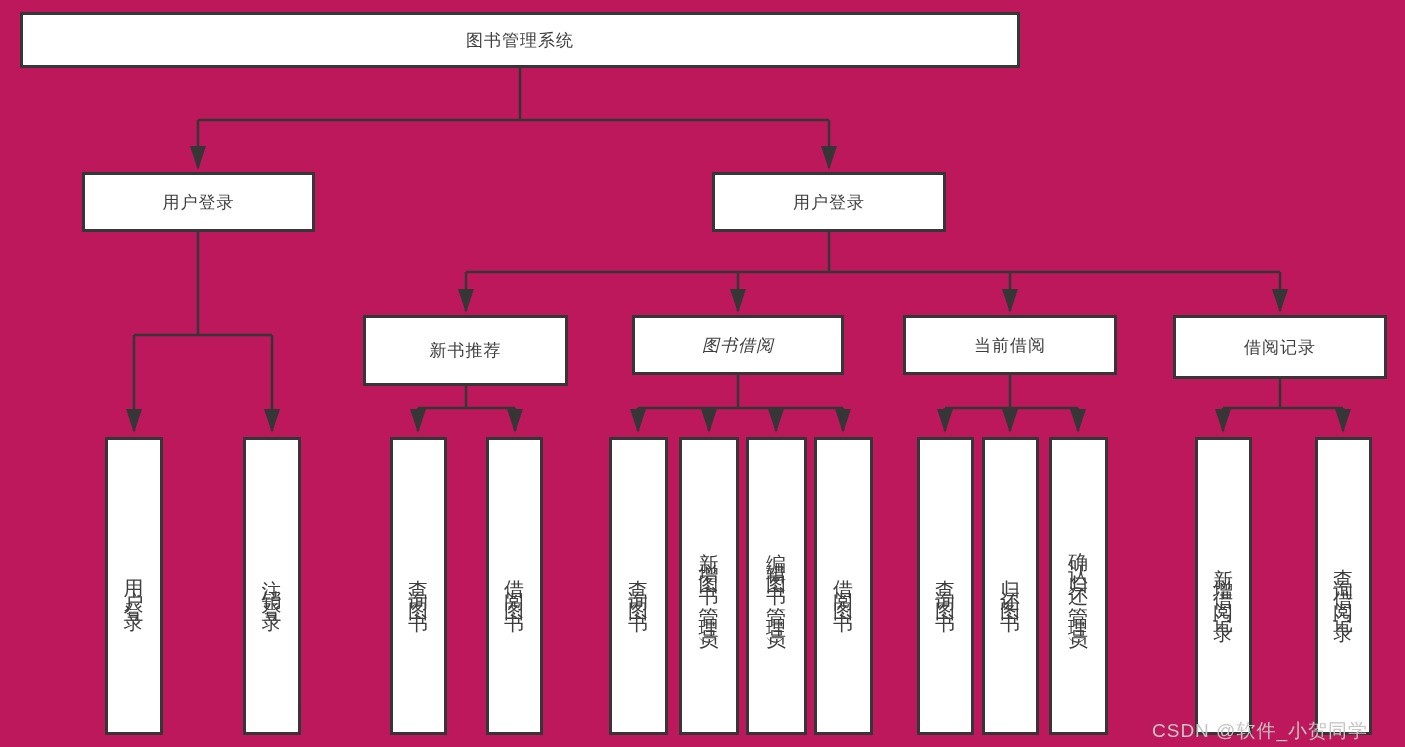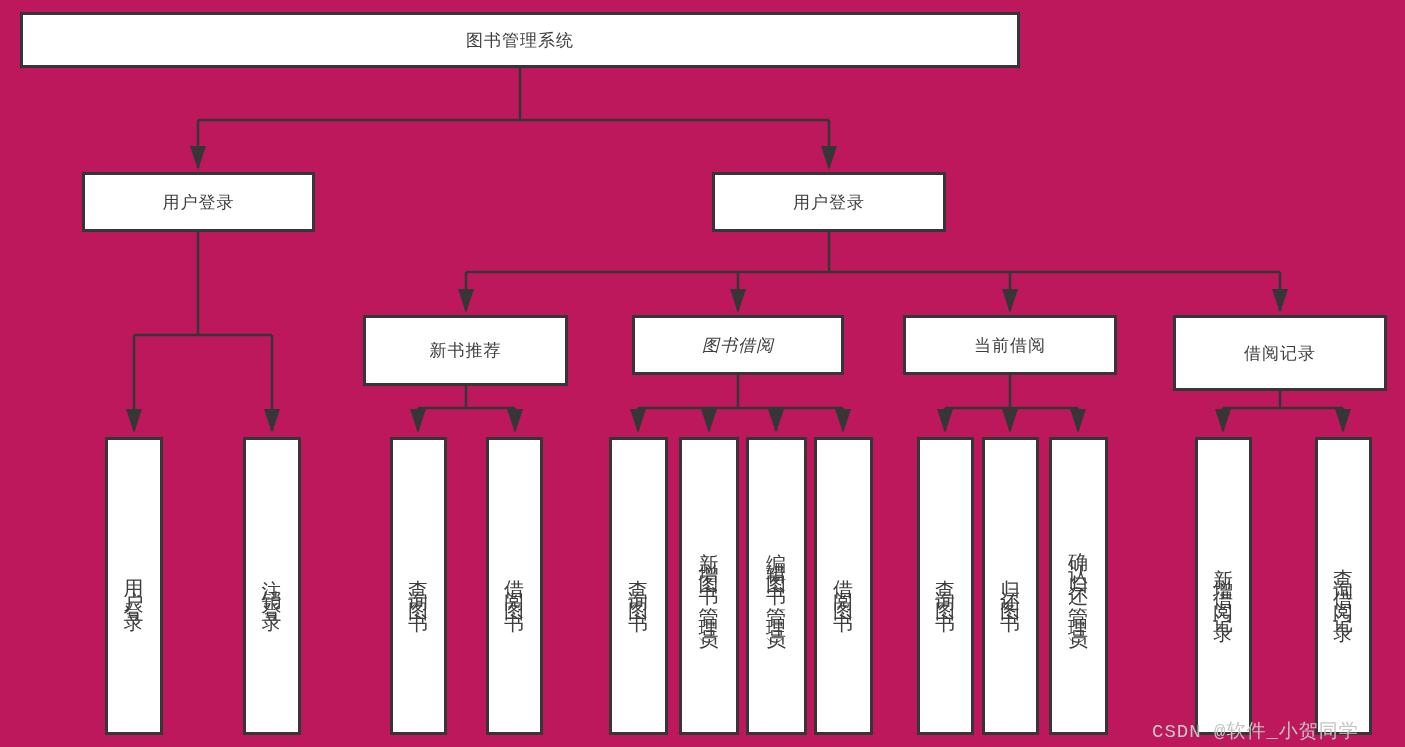--- a/index.html
+++ b/index.html
@@ -44,21 +44,20 @@
     white-space: nowrap;
   }
   .watermark {
     position: absolute;
     left: 1152px;
     top: 718px;
     font-size: 19px;
     color: #c5c5c5;
     letter-spacing: 1px;
     white-space: nowrap;
-    font-family: Liberation Mono, monospace;
   }
 </style>
 </head>
 <body>
 
 <div class="canvas">
 
   <svg class="connectors" viewBox="0 0 1405 747" xmlns="http://www.w3.org/2000/svg">
     <defs>
       <marker id="arrow" viewBox="0 0 24 16" markerWidth="24" markerHeight="16" refX="22" refY="8" orient="auto" markerUnits="userSpaceOnUse">
@@ -122,21 +121,21 @@
 
   <div class="node h" style="left:363px; top:315px; width:205px; height:71px;">
     <span>新书推荐</span>
   </div>
   <div class="node h" style="left:632px; top:315px; width:212px; height:60px;font-style:italic;">
     <span>图书借阅</span>
   </div>
   <div class="node h" style="left:903px; top:315px; width:214px; height:60px;">
     <span>当前借阅</span>
   </div>
-  <div class="node h" style="left:1173px; top:315px; width:214px; height:76px;">
+  <div class="node h" style="left:1173px; top:315px; width:214px; height:64px;">
     <span>借阅记录</span>
   </div>
 
   <div class="node v" style="left:105px; top:437px; width:58px; height:298px;">
     <span>用户登录</span>
   </div>
   <div class="node v" style="left:243px; top:437px; width:58px; height:298px;">
     <span>注销登录</span>
   </div>
 

